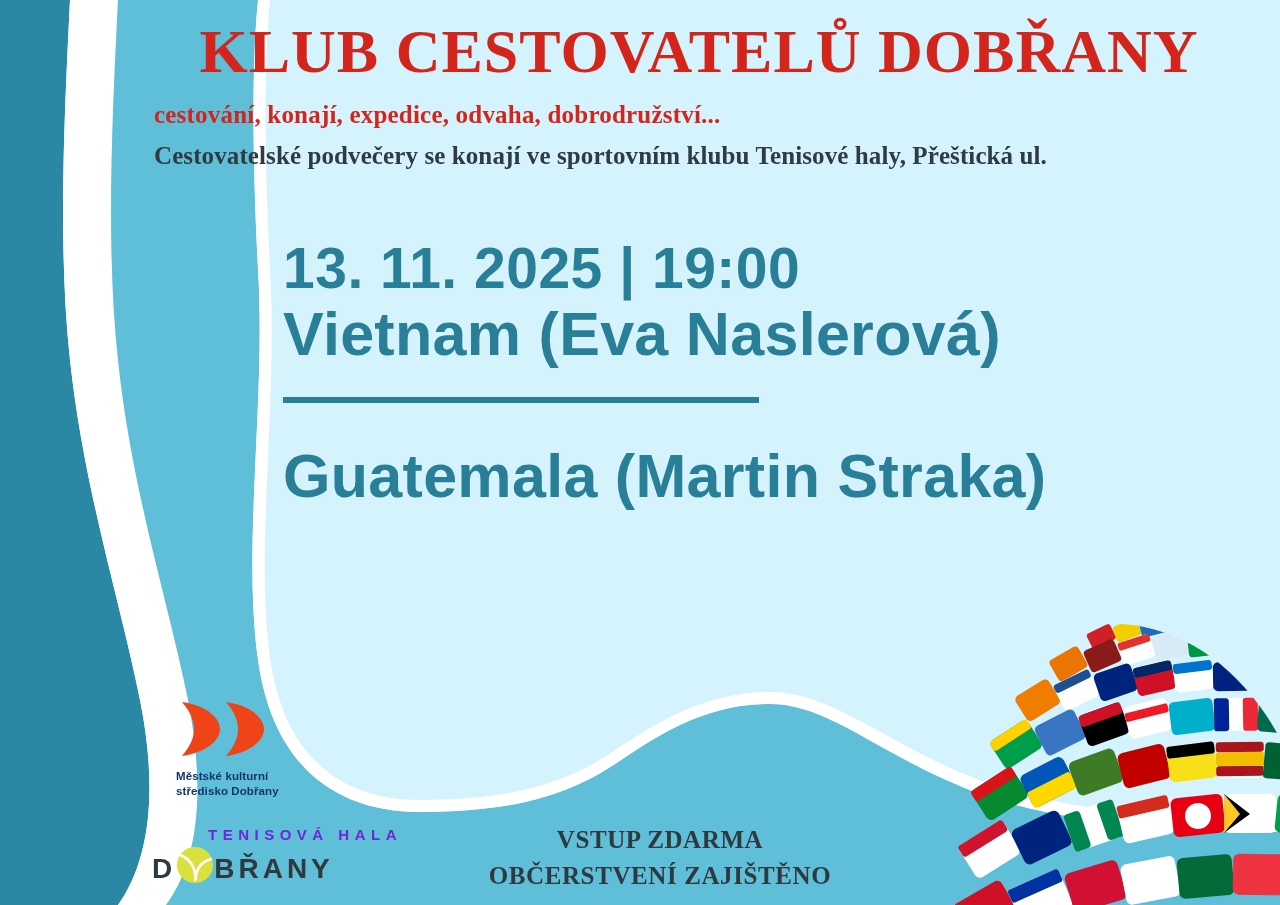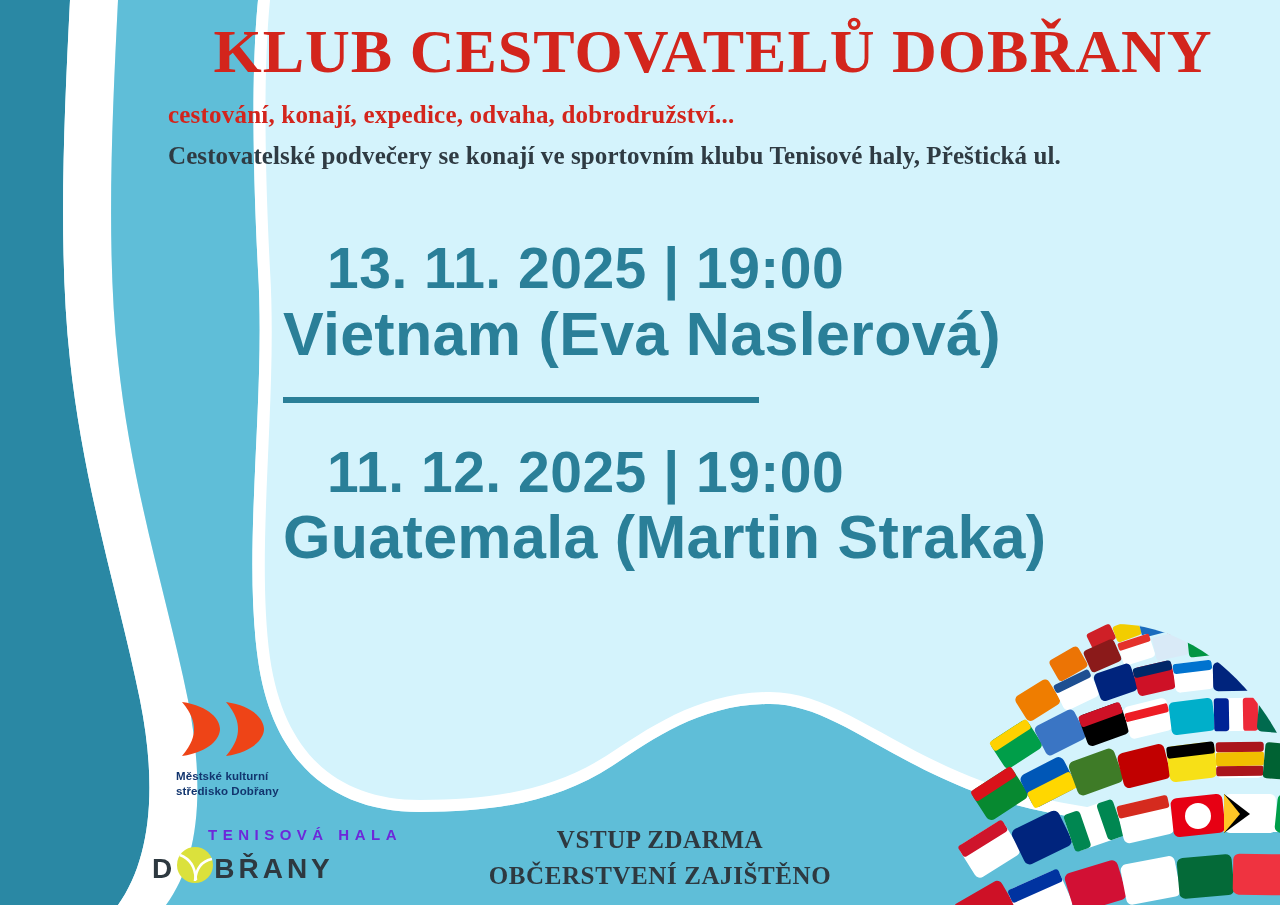--- a/index.html
+++ b/index.html
@@ -14,21 +14,21 @@
     width:1280px;height:905px;
     background:#d4f3fc;
     overflow:hidden;
   }
 
   
   .bg-layer{position:absolute;left:0;top:0;width:1280px;height:905px;}
   .bg-layer svg{display:block;width:1280px;height:905px;}
 
   
-  #header{position:absolute;left:168px;top:18px;width:1090px;}
+  #header{position:absolute;left:154px;top:18px;width:1090px;}
   #title{
     font-family:"Liberation Serif",serif;
     font-weight:bold;
     font-size:62px;
     line-height:1.08;
     letter-spacing:1px;
     color:#d3251c;
     text-align:center;
     white-space:nowrap;
   }
@@ -53,21 +53,20 @@
   
   #events{position:absolute;left:283px;top:238px;width:880px;}
   .event-date{
     font-family:"Liberation Sans",sans-serif;
     font-weight:bold;
     font-size:57px;
     line-height:1.08;
     color:#2a7f98;
     letter-spacing:.5px;
     white-space:nowrap;
-    margin-left:44px;
   }
   .event-title{
     font-family:"Liberation Sans",sans-serif;
     font-weight:bold;
     font-size:61px;
     line-height:1.12;
     color:#2a7f98;
     letter-spacing:.3px;
     white-space:nowrap;
   }
@@ -202,21 +201,20 @@
     <div id="event-1">
       <div class="event-date">13. 11. 2025 | 19:00</div>
       <div class="event-title">Vietnam (Eva Naslerová)</div>
     </div>
 
     <div class="sep-wrap">
       <div id="divider"></div>
     </div>
 
     <div id="event-2">
-      <div class="event-date">11. 12. 2025 | 19:00</div>
       <div class="event-title">Guatemala (Martin Straka)</div>
     </div>
 
   </div>
 
   <div id="mks-logo">
     <svg id="mks-marks" width="90" height="58" viewBox="0 0 90 58" xmlns="http://www.w3.org/2000/svg">
       <path d="M6,2 C34,6 44,20 44,29 C44,38 34,52 6,56 C16,44 18,36 18,29 C18,22 16,14 6,2 Z" fill="#ee4417"></path>
       <path d="M50,2 C78,6 88,20 88,29 C88,38 78,52 50,56 C60,44 62,36 62,29 C62,22 60,14 50,2 Z" fill="#ee4417"></path>
     </svg>

